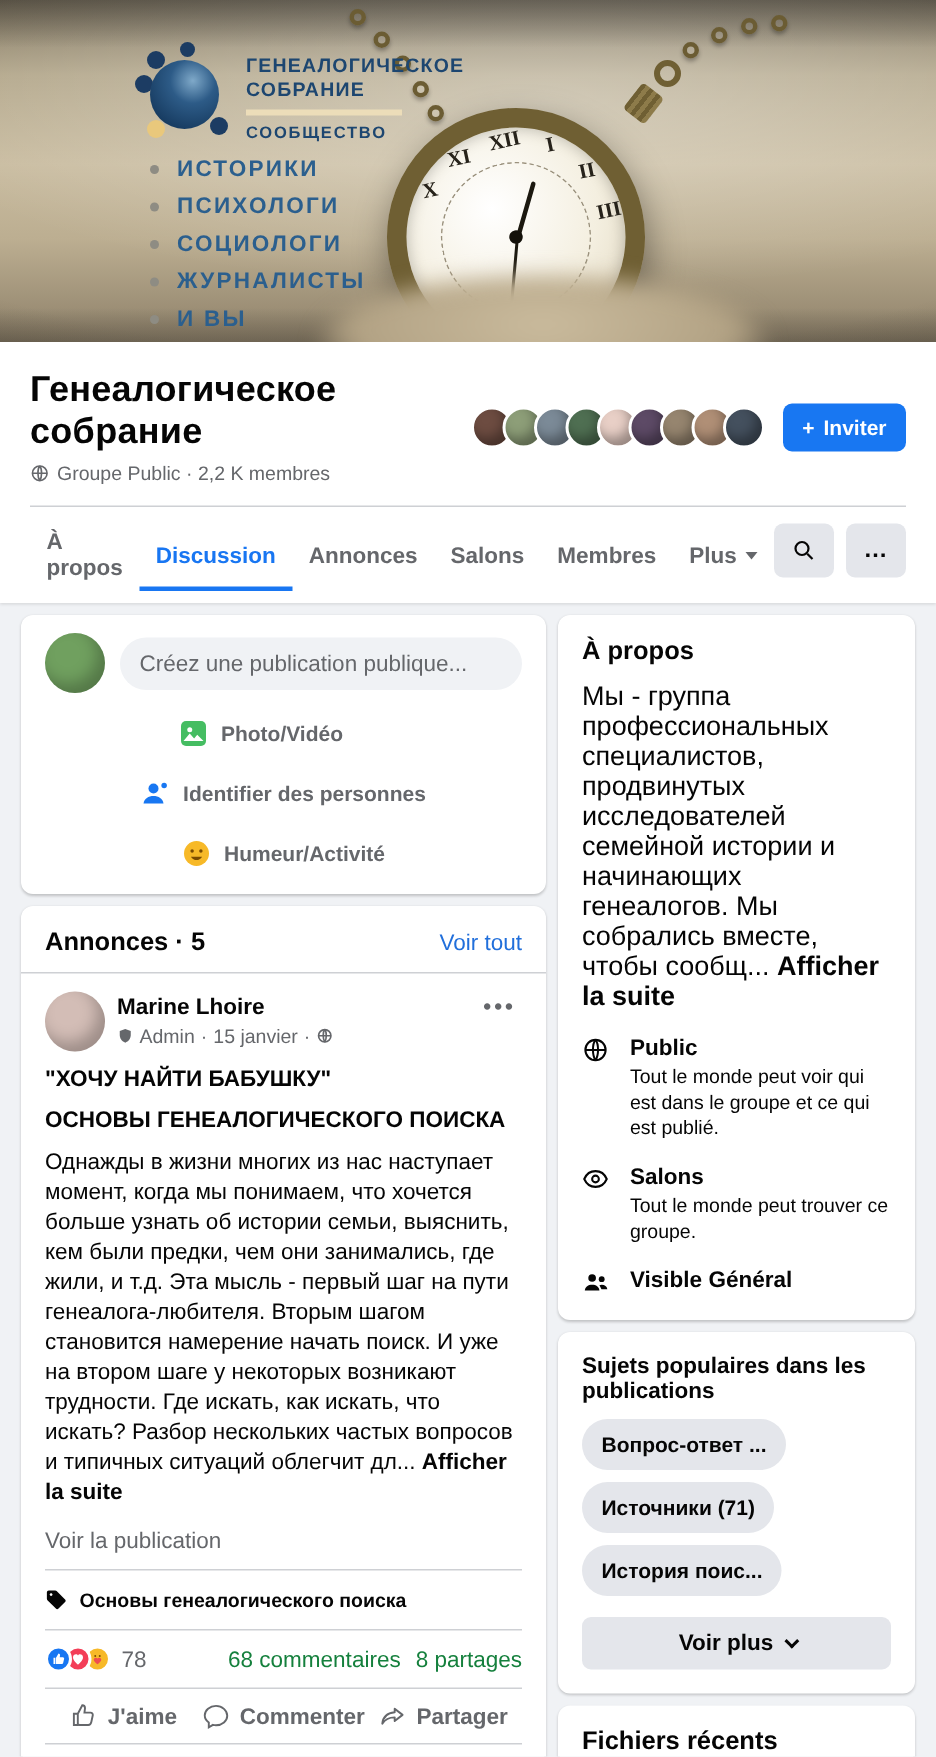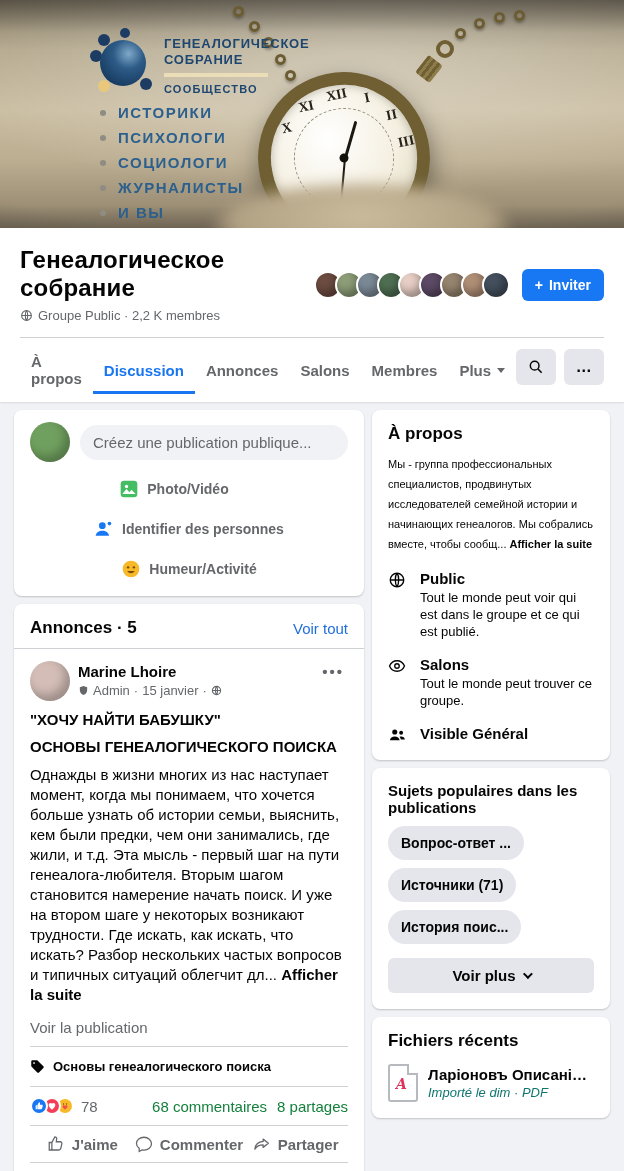--- a/index.html
+++ b/index.html
@@ -112,21 +112,21 @@
   .rx-count { margin-left:7px; font-size:15px; color:#65676b; }
   .counts-right { font-size:15px; color:#15803d; display:flex; gap:10px; }
   .action-row { display:flex; border-top:1px solid #ced0d4; border-bottom:1px solid #ced0d4; }
   .action-btn { flex:1; display:flex; align-items:center; justify-content:center; gap:7px; padding:9px 0; font-size:15px; font-weight:bold; color:#65676b; border-radius:4px; cursor:pointer; }
 
   .show-more-comments { font-size:15px; font-weight:bold; color:#65676b; padding:12px 0 2px; cursor:pointer; }
 
   
   .side-card { padding:14px 16px 16px; }
   .side-title { font-size:17px; font-weight:bold; margin-bottom:10px; }
-  .about-desc { font-size:11px; line-height:20px; }
+  .about-desc { font-size:18px; line-height:20px; }
   .about-item { display:flex; gap:12px; margin-top:16px; }
   .about-item .ai-ic { flex:0 0 20px; padding-top:1px; color:#050505; }
   .ai-title { font-size:15px; font-weight:bold; }
   .ai-desc { font-size:13px; line-height:17px; color:#050505; margin-top:2px; }
   .chips { display:flex; flex-wrap:wrap; gap:8px; margin-top:4px; }
   .chip { background:#e4e6eb; border-radius:18px; padding:9px 13px; font-size:14px; font-weight:bold; cursor:pointer; }
   .btn-gray { width:100%; background:#e4e6eb; border:none; border-radius:6px; padding:9px 0; font-family:inherit; font-size:15px; font-weight:bold; color:#050505; margin-top:14px; cursor:pointer; display:flex; align-items:center; justify-content:center; gap:7px; }
   .chev { width:7px; height:7px; border-right:2px solid #050505; border-bottom:2px solid #050505; transform:rotate(45deg) translateY(-2px); display:inline-block; }
 
   .file-row { display:flex; align-items:center; gap:10px; margin-top:13px; cursor:pointer; }

